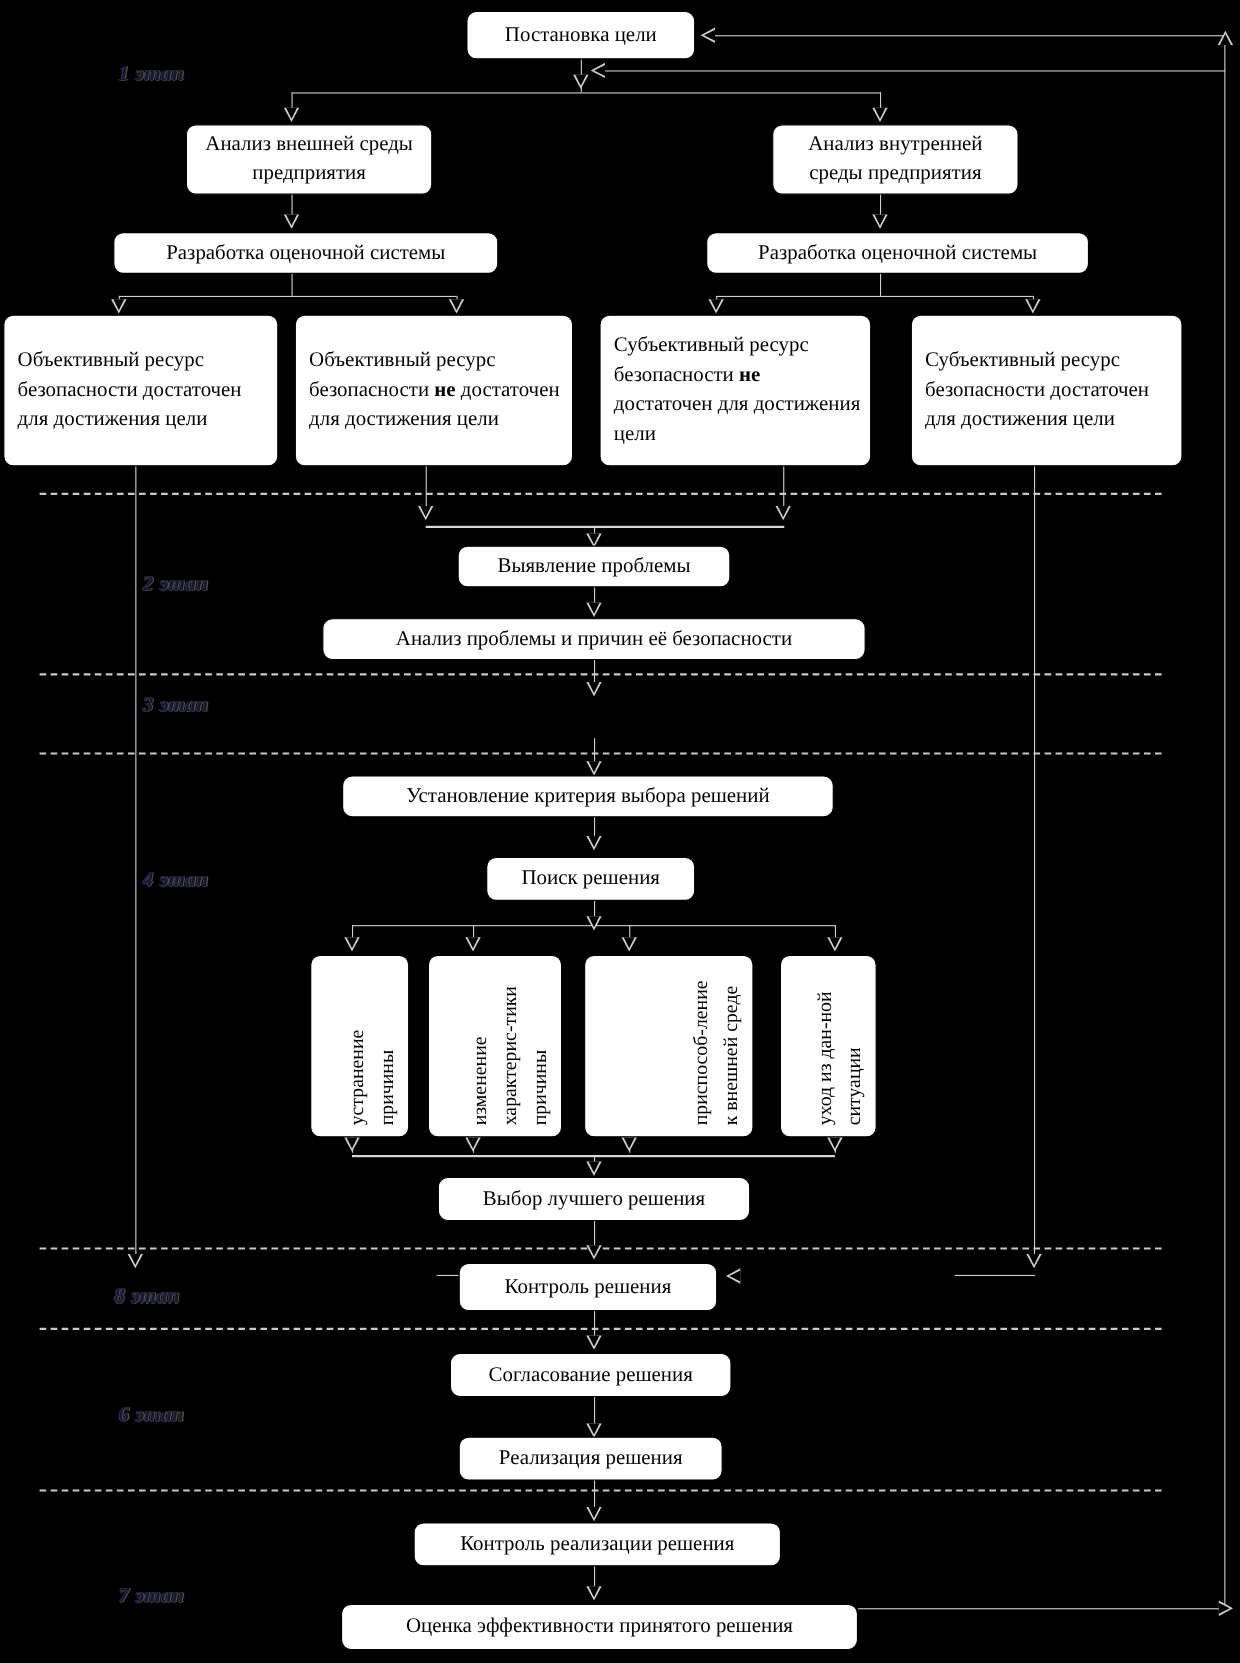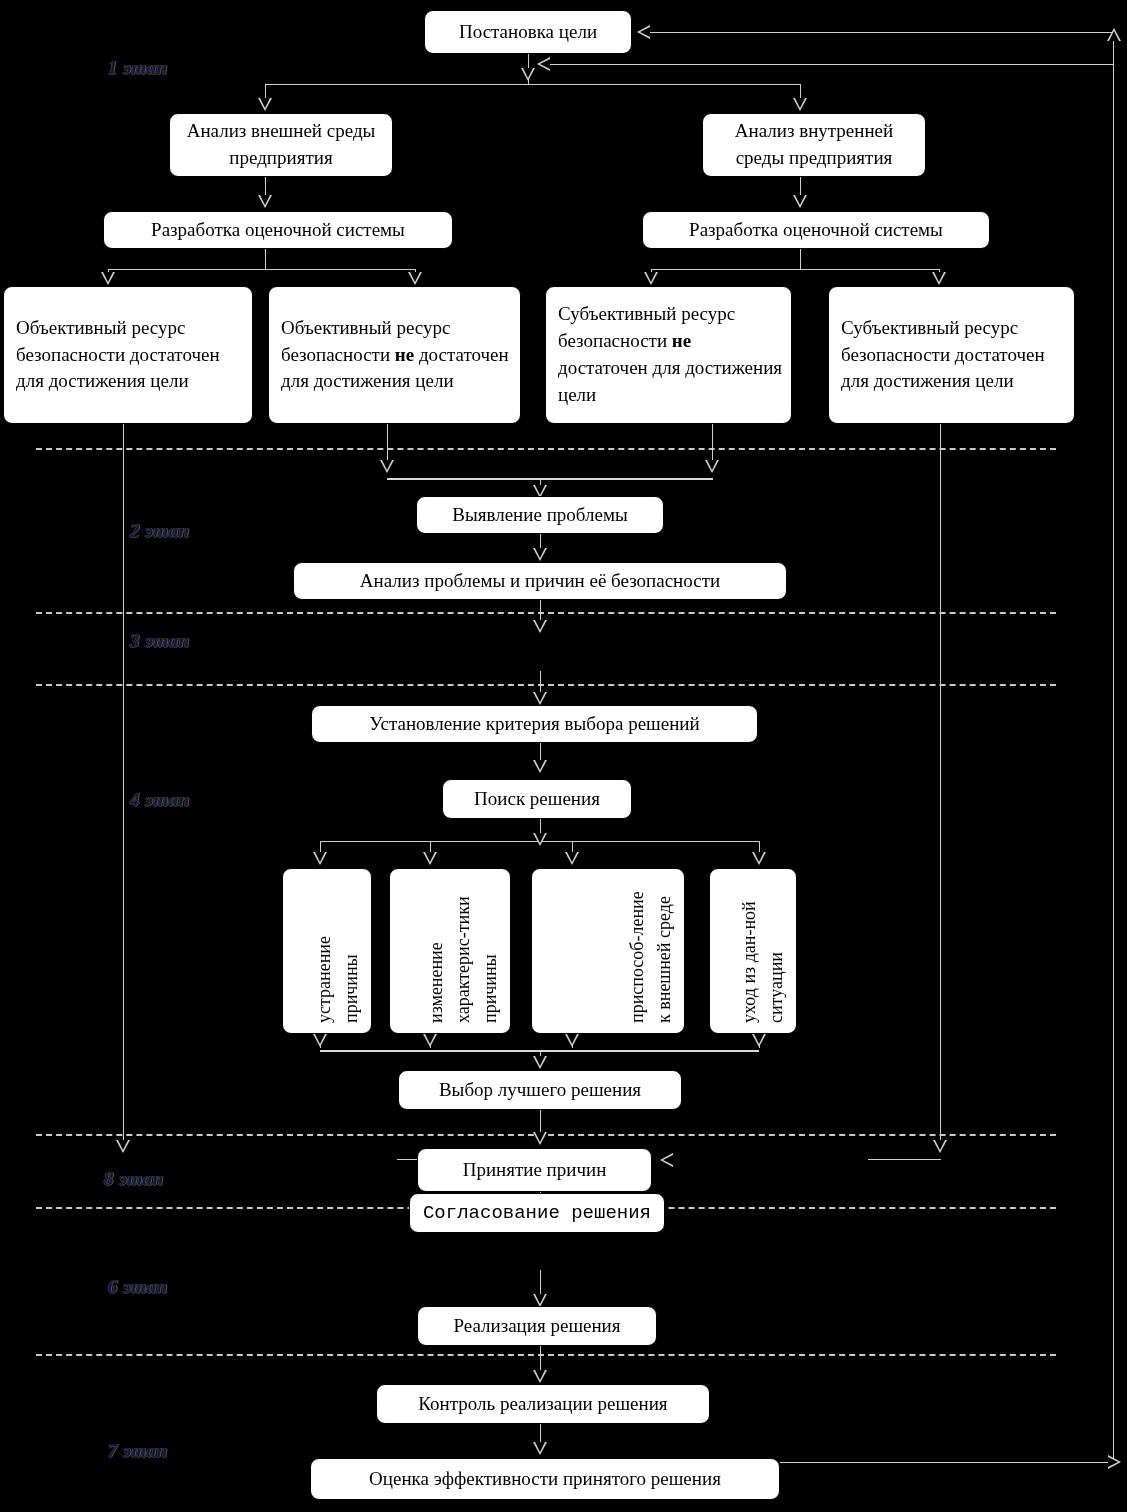--- a/index.html
+++ b/index.html
@@ -264,25 +264,25 @@
   <div class="arrow-d" style="left:565px;top:1034px;"></div>
   <div class="arrow-d" style="left:752px;top:1034px;"></div>
   <div class="hline thick" style="left:320px;top:1050px;width:439px;"></div>
   <div class="vline" style="left:540px;top:1050px;height:14px;"></div>
   <div class="arrow-d" style="left:533px;top:1056px;"></div>
 
   <div class="box" style="left:398px;top:1070px;width:284px;height:40px;">Выбор лучшего решения</div>
   <div class="vline" style="left:540px;top:1110px;height:32px;"></div>
   <div class="arrow-d" style="left:533px;top:1132px;"></div>
 
-  <div class="box" style="left:417px;top:1148px;width:235px;height:44px;">Принятие причин</div>
+  <div class="box" style="left:417px;top:1148px;width:235px;height:44px;">Контроль решения</div>
   <div class="vline" style="left:540px;top:1192px;height:32px;"></div>
   <div class="arrow-d" style="left:533px;top:1214px;"></div>
 
-  <div class="box" style="left:409px;top:1193px;width:256px;height:40px;font-family:Liberation Mono, monospace;">Согласование решения</div>
+  <div class="box" style="left:409px;top:1230px;width:256px;height:40px;">Согласование решения</div>
   <div class="vline" style="left:540px;top:1270px;height:34px;"></div>
   <div class="arrow-d" style="left:533px;top:1294px;"></div>
 
   <div class="box" style="left:417px;top:1306px;width:240px;height:40px;">Реализация решения</div>
   <div class="vline" style="left:540px;top:1346px;height:34px;"></div>
   <div class="arrow-d" style="left:533px;top:1370px;"></div>
 
   <div class="box" style="left:376px;top:1384px;width:334px;height:40px;">Контроль реализации решения</div>
   <div class="vline" style="left:540px;top:1424px;height:28px;"></div>
   <div class="arrow-d" style="left:533px;top:1442px;"></div>

